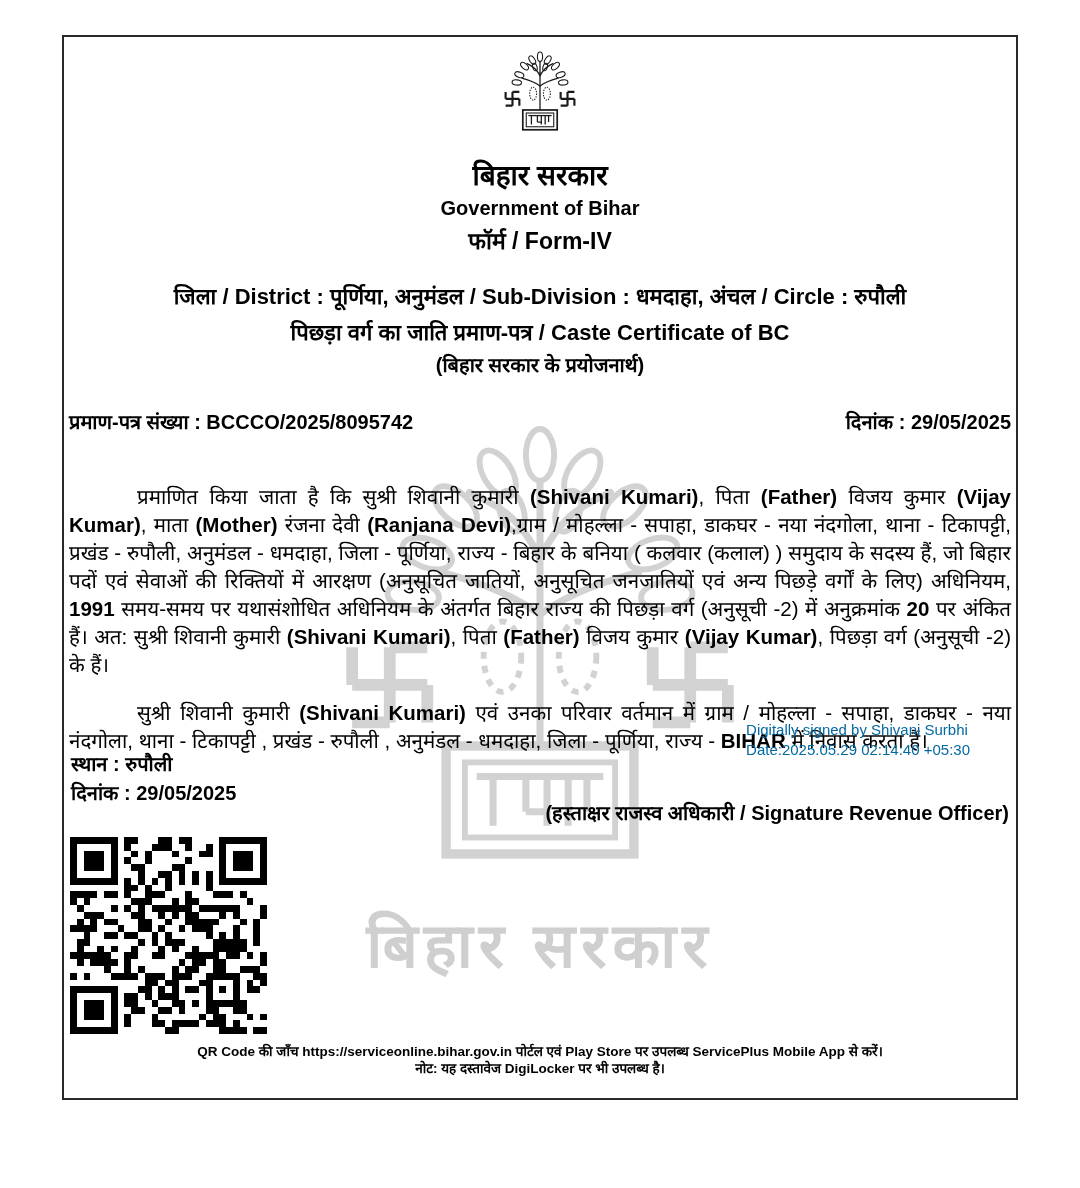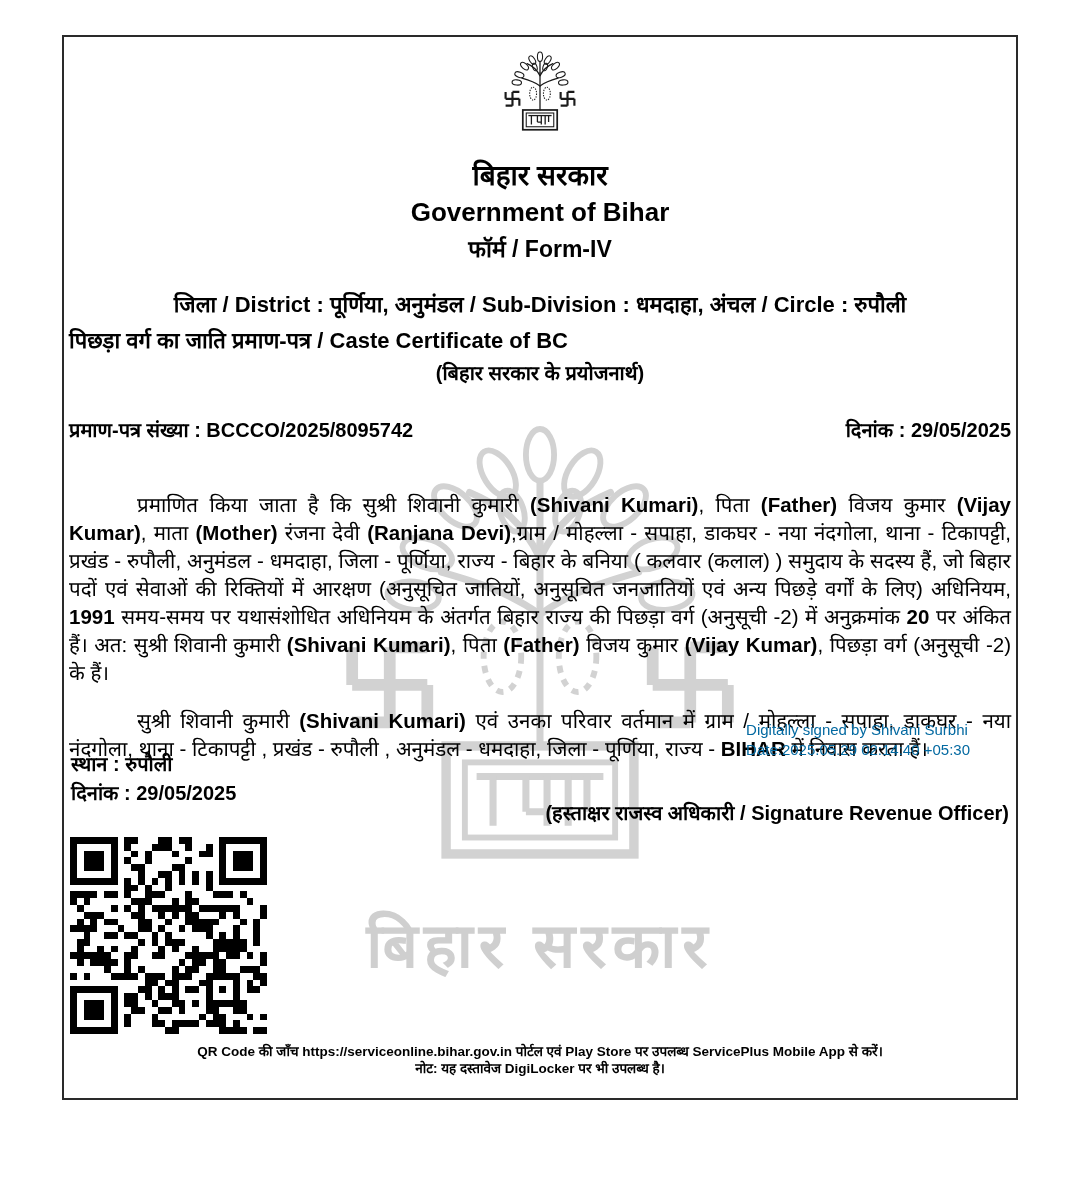--- a/index.html
+++ b/index.html
@@ -19,24 +19,24 @@
   .watermark svg{display:block;margin:0 auto;}
   .watermark-text{
     font-size:62px;font-weight:bold;letter-spacing:6px;color:#cfcfcf;
     margin-top:-14px;white-space:nowrap;
   }
   
   .content{position:relative;z-index:1;padding:0 5px;}
   .emblem-wrap{text-align:center;margin-top:5px;}
   .emblem-wrap svg{color:#1a1a1a;}
   .title-hi{text-align:center;font-size:28px;font-weight:bold;margin-top:10px;}
-  .title-en{text-align:center;font-size:26px;font-weight:bold;margin-top:4px;}
+  .title-en{text-align:center;font-size:20px;font-weight:bold;margin-top:4px;}
   .form-line{text-align:center;font-size:23px;font-weight:bold;margin-top:4px;}
   .district-line{text-align:center;font-size:22px;font-weight:bold;margin-top:24px;}
-  .caste-line{font-size:22px;font-weight:bold;margin-top:6px;}
+  .caste-line{text-align:center;font-size:22px;font-weight:bold;margin-top:6px;}
   .purpose-line{text-align:center;font-size:20px;font-weight:bold;margin-top:5px;}
   .meta-row{
     display:flex;justify-content:space-between;align-items:baseline;
     font-size:20px;font-weight:bold;margin-top:30px;text-align:right;
   }
   .para{
     font-size:20.5px;line-height:28px;text-align:justify;
   }
   .para1{margin-top:48px;text-indent:68px;}
   .para2{margin-top:20px;text-indent:68px;}

